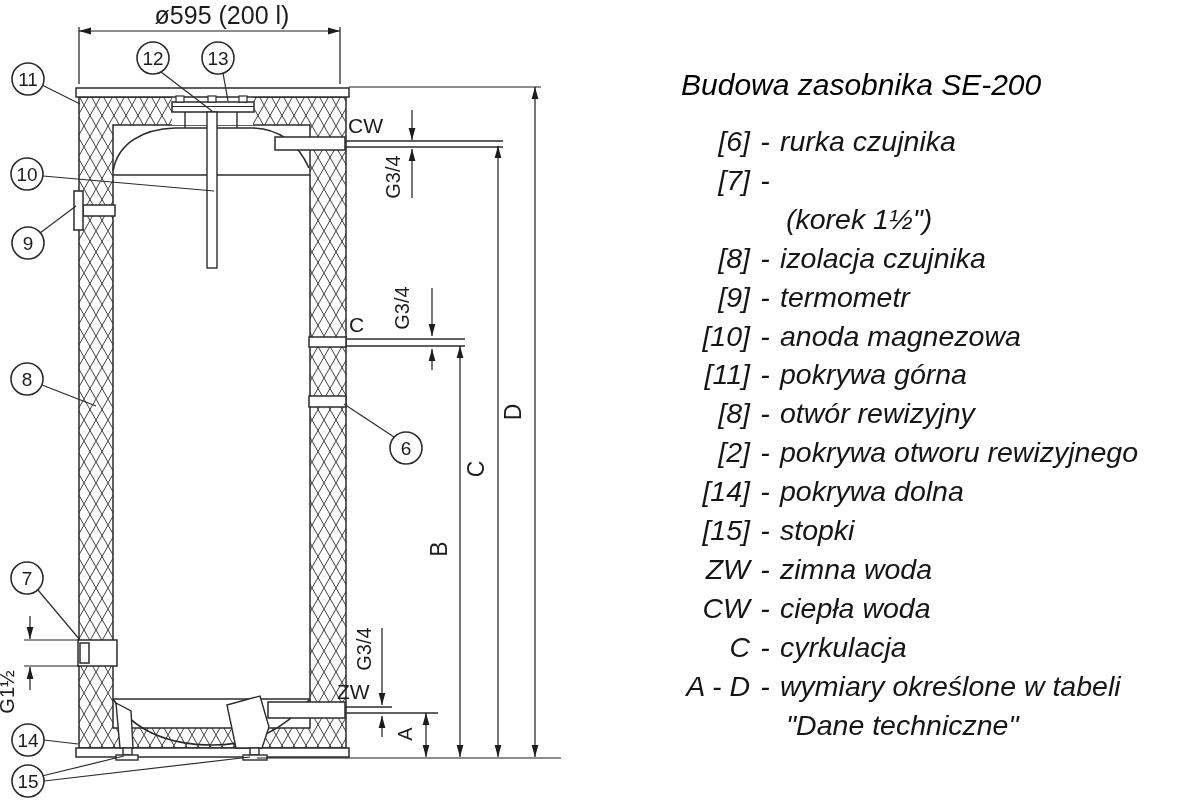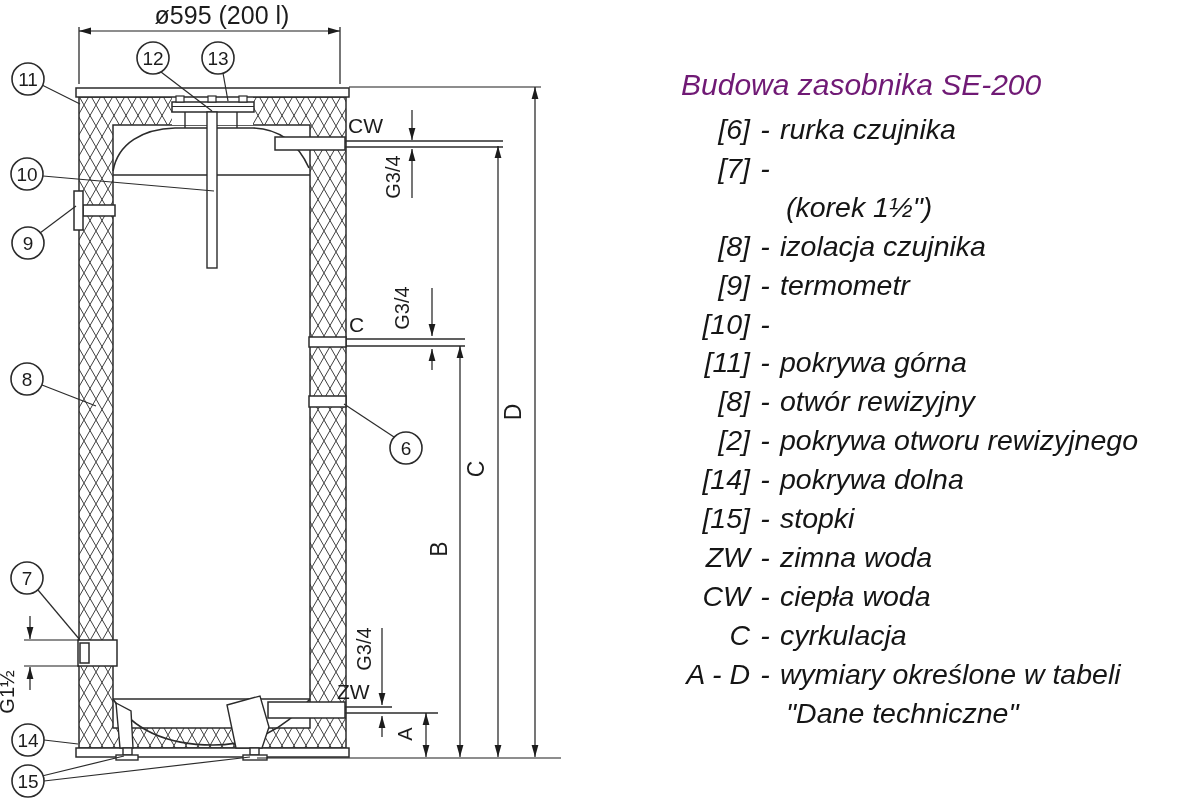--- a/index.html
+++ b/index.html
@@ -6,21 +6,21 @@
   body{font-family:"Liberation Sans",sans-serif;color:#111;}
   #stage{position:relative;width:1200px;height:681px;background:#fff;}
   #drawing{position:absolute;left:0;top:0;}
   svg text{fill:#1c1c1c;}
   .dwg-label{font-size:21px;}
   .dwg-label-sm{font-size:20px;}
   .dim-letter{font-size:23px;}
   .callout-num{font-size:19px;}
   .dim-title{font-size:25px;}
   #legend{position:absolute;left:655px;top:64px;width:545px;}
-  #legend .ltitle{font-style:italic;font-size:30px;line-height:42px;margin-left:26px;margin-bottom:4px;color:#701a75;}
+  #legend .ltitle{font-style:italic;font-size:30px;line-height:42px;margin-left:26px;margin-bottom:16px;color:#000000;}
   #legend .lrow{display:flex;font-style:italic;font-size:28.5px;line-height:38.9px;color:#151515;white-space:nowrap;}
   #legend .lkey{width:95px;text-align:right;flex:0 0 95px;}
   #legend .ldash{width:30px;text-align:center;flex:0 0 30px;}
   #legend .ltext{flex:1;}
   #legend .cont .ltext{padding-left:6px;}
 </style>
 </head>
 <body>
 
 <div id="stage">
@@ -216,20 +216,21 @@
           <span class="ltext">izolacja czujnika</span>
         </div>
         <div class="lrow">
           <span class="lkey">[9]</span>
           <span class="ldash">-</span>
           <span class="ltext">termometr</span>
         </div>
         <div class="lrow">
           <span class="lkey">[10]</span>
           <span class="ldash">-</span>
+          <span class="ltext">anoda magnezowa</span>
         </div>
         <div class="lrow">
           <span class="lkey">[11]</span>
           <span class="ldash">-</span>
           <span class="ltext">pokrywa górna</span>
         </div>
         <div class="lrow">
           <span class="lkey">[8]</span>
           <span class="ldash">-</span>
           <span class="ltext">otwór rewizyjny</span>

